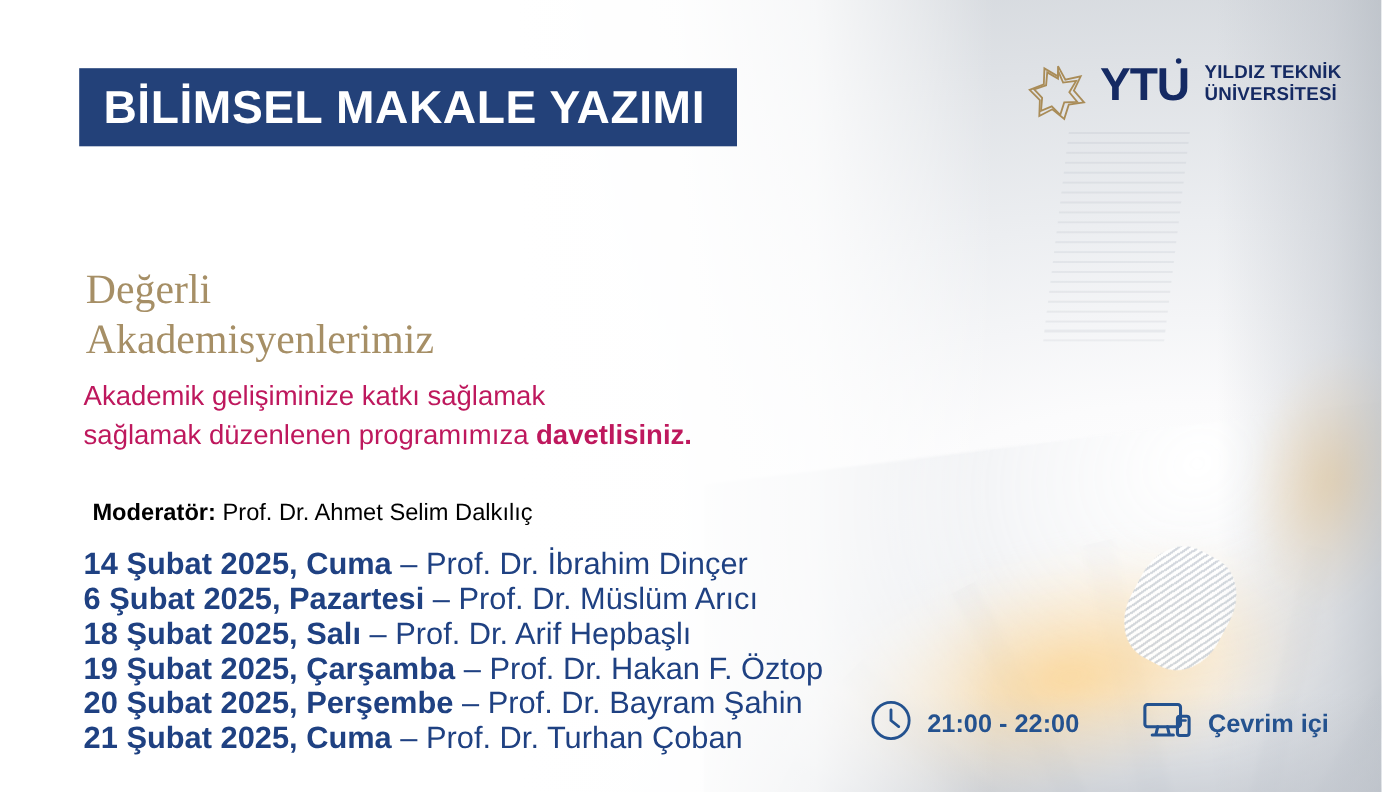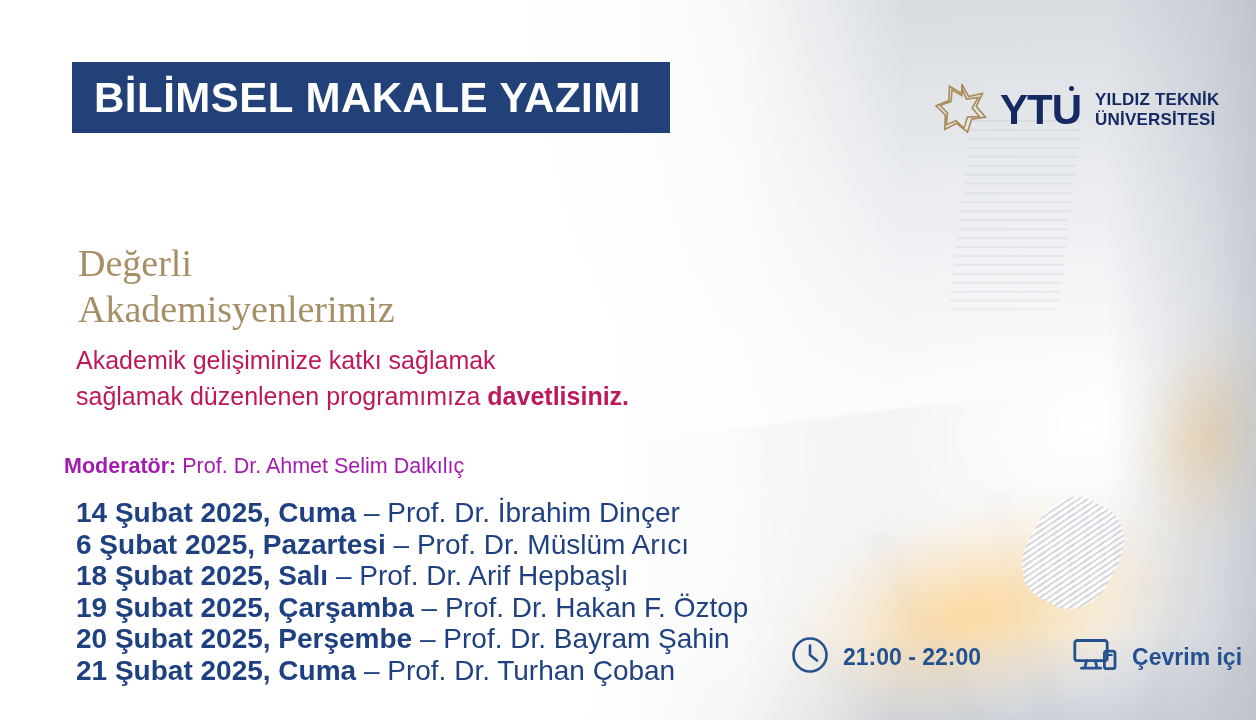--- a/index.html
+++ b/index.html
@@ -179,23 +179,23 @@
     top: 343px;
     color: #be185d;
     font-size: 25px;
     line-height: 1.42;
     font-weight: 400;
   }
   .invite b { font-weight: 700; }
 
   .moderator {
     position: absolute;
-    left: 64px;
+    left: 84px;
     top: 454px;
-    color: #a21caf;
+    color: #000000;
     font-size: 21.5px;
     font-weight: 400;
     text-align: right;
   }
   .moderator b { font-weight: 700; }
 
   .schedule {
     position: absolute;
     left: 76px;
     top: 497px;
@@ -203,23 +203,22 @@
     font-size: 28px;
     line-height: 31.5px;
   }
   .schedule .row { white-space: nowrap; }
   .schedule .row b { font-weight: 700; }
 
   
   .logo {
     position: absolute;
     left: 934px;
-    top: 80px;
+    top: 56px;
     display: flex;
-    align-items: center;
     gap: 10px;
   }
   .logo .star { display: block; }
   .logo .ytu {
     color: #152a63;
     font-size: 42px;
     font-weight: 700;
     letter-spacing: -1px;
     line-height: 1;
     position: relative;
@@ -242,21 +241,21 @@
   }
   .logo .uni span { display: block; }
 
   
   .meta {
     position: absolute;
     left: 790px;
     top: 634px;
     display: flex;
     align-items: center;
-    gap: 92px;
+    gap: 58px;
   }
   .meta .item {
     display: flex;
     align-items: center;
     gap: 13px;
   }
   .meta .label {
     color: #24528f;
     font-size: 23px;
     font-weight: 700;

